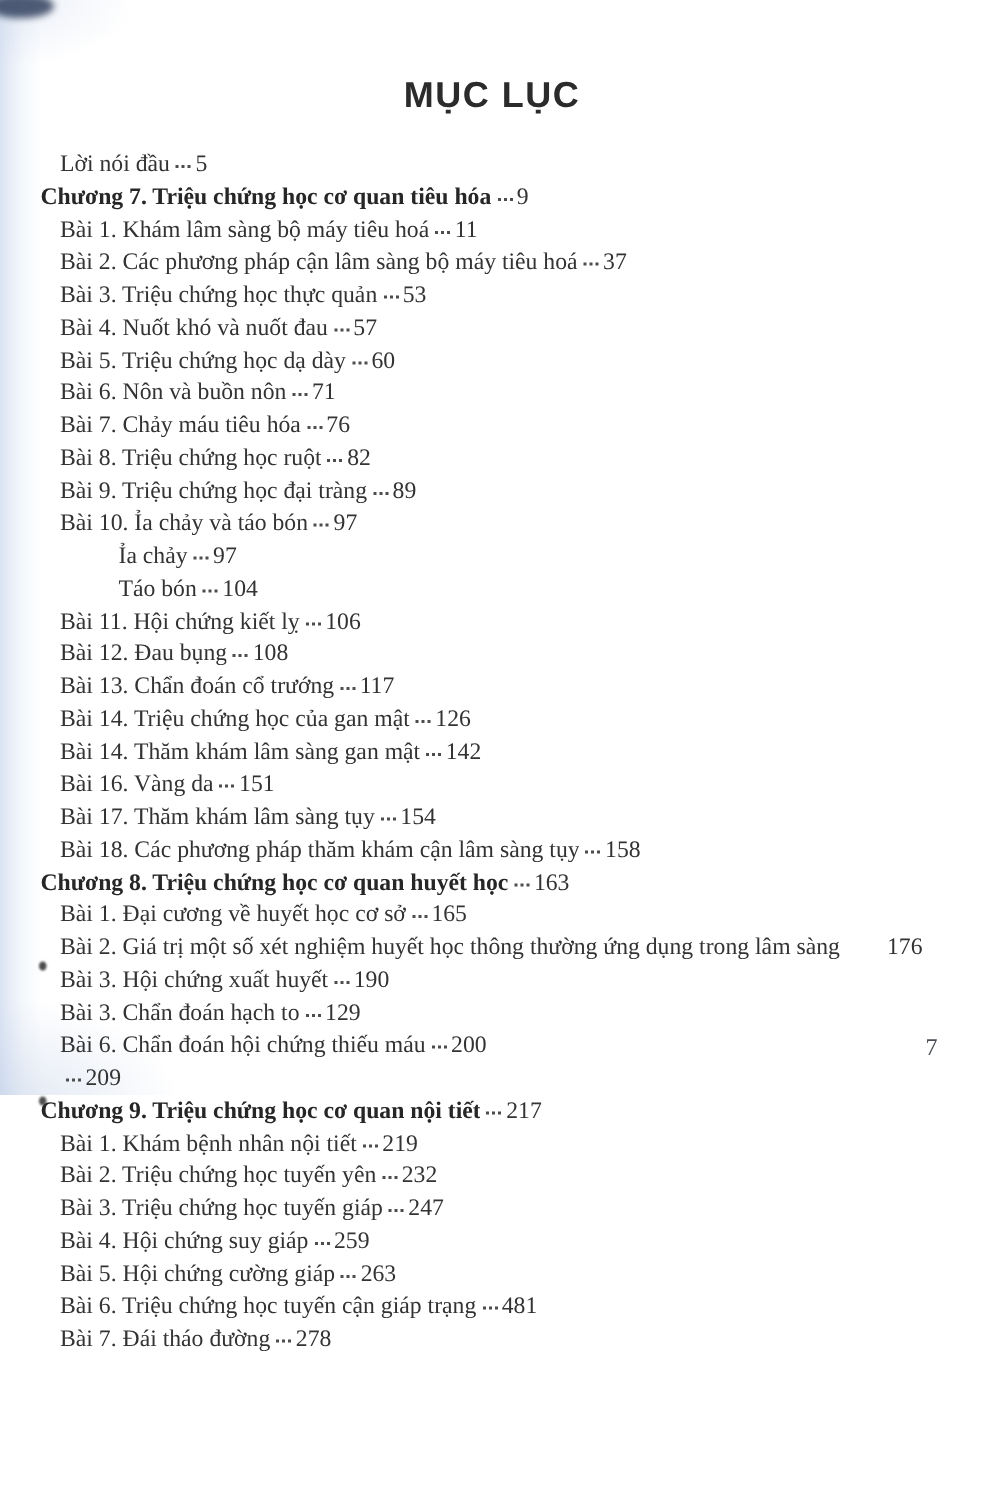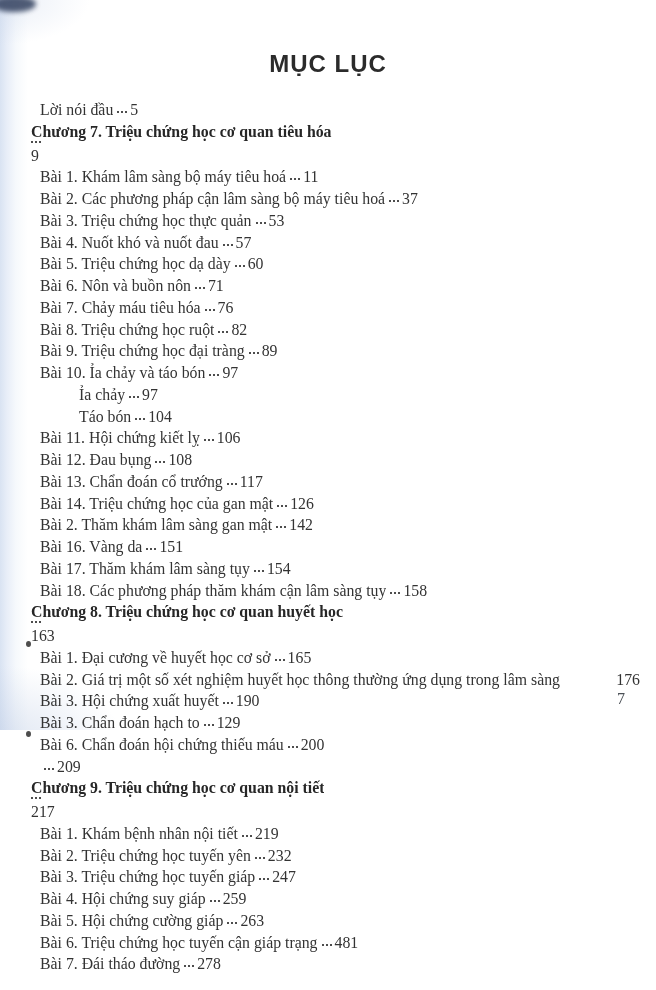--- a/index.html
+++ b/index.html
@@ -33,42 +33,42 @@
   h1.title{
     margin:0;padding:50px 0 0 0;
     text-align:center;
     font-family:"Liberation Sans", sans-serif;
     font-weight:700;
     font-size:24px;
     letter-spacing:1px;
     color:#2b2b2b;
   }
   .toc{
-    margin:21px 16px 0 27px; 
+    margin:21px 41px 0 27px; 
   }
   .row{
     display:flex;
     align-items:baseline;
     line-height:21.75px;
     font-size:15.8px;
     white-space:nowrap;
     overflow:hidden;
   }
   .row .label{flex:0 1 auto;overflow:hidden;}
   .row.chapter .label{font-weight:700;color:#262626;}
   .row .leader{
     flex:1 1 aupx;
     min-width:10px;
     border-bottom:2px dotted var(--leader,#4d4d4d);
     margin:0 3px 0 4px;
     transform:translateY(-2px);
   }
   .row.no-leader .label{flex:1 1 auto;}
   .row .pagenum{flex:0 0 auto;text-align:right;color:#333;}
-  .ind0{padding-left:0;flex-direction:column;}
+  .ind0{padding-left:0;}
   .ind1{padding-left:13px;}
   .ind2{padding-left:52px;}
   .footer{
     position:absolute;
     right:31px;bottom:22px;
     font-size:16px;
     color:#4a4f55;
   }
 </style>
 </head>
@@ -166,21 +166,21 @@
         <span class="label">Bài 13. Chẩn đoán cổ trướng</span>
         <span class="leader"></span>
         <span class="pagenum">117</span>
       </div>
       <div class="row ind1">
         <span class="label">Bài 14. Triệu chứng học của gan mật</span>
         <span class="leader"></span>
         <span class="pagenum">126</span>
       </div>
       <div class="row ind1">
-        <span class="label">Bài 2. Thăm khám lâm sàng gan mật</span>
+        <span class="label">Bài 14. Thăm khám lâm sàng gan mật</span>
         <span class="leader"></span>
         <span class="pagenum">142</span>
       </div>
       <div class="row ind1">
         <span class="label">Bài 16. Vàng da</span>
         <span class="leader"></span>
         <span class="pagenum">151</span>
       </div>
       <div class="row ind1">
         <span class="label">Bài 17. Thăm khám lâm sàng tụy</span>

